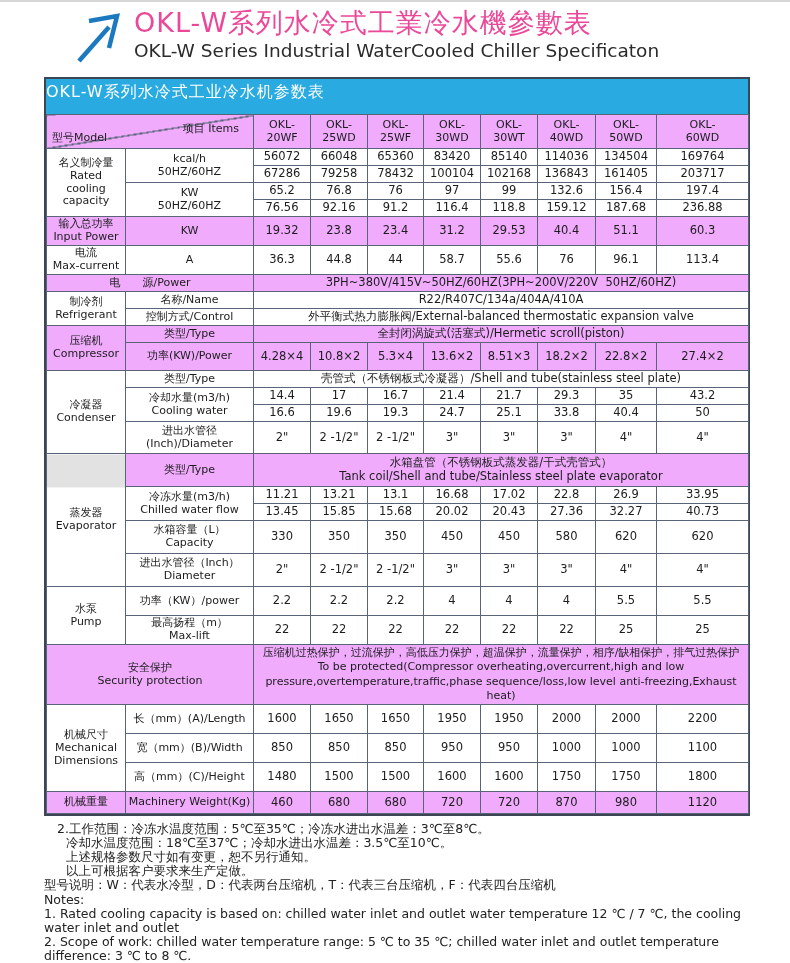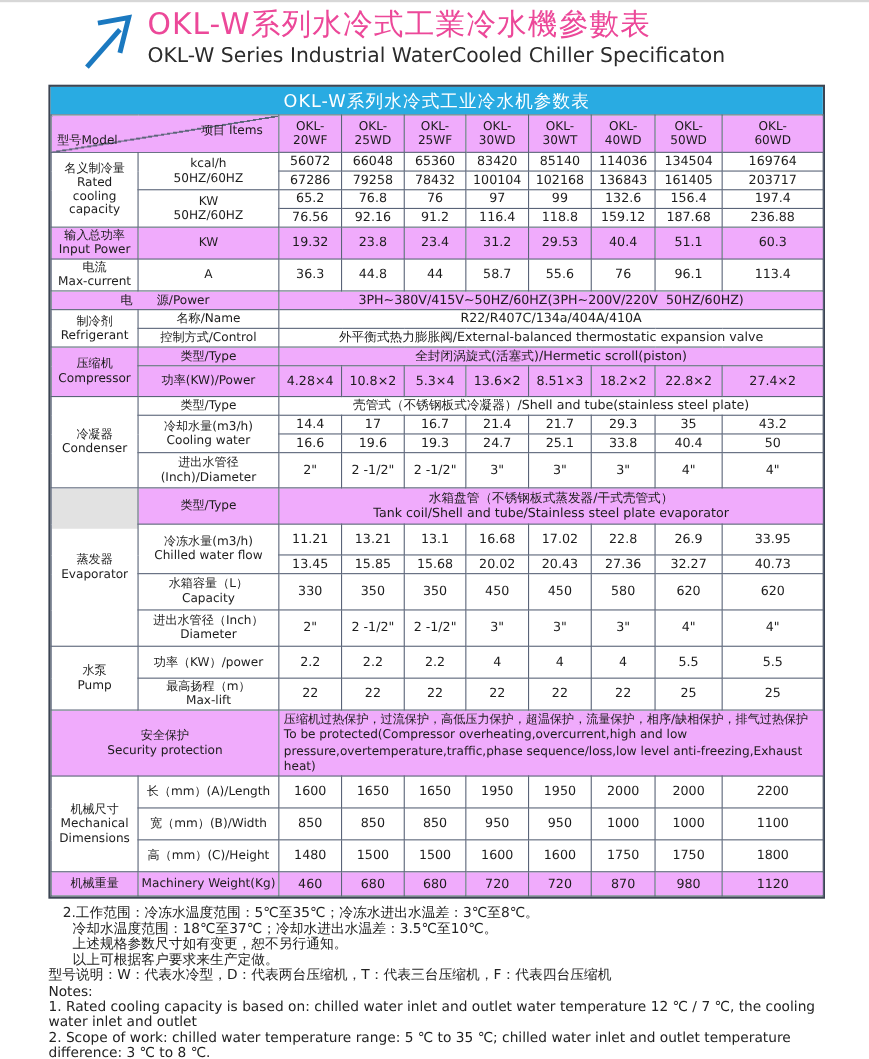--- a/index.html
+++ b/index.html
@@ -12,32 +12,32 @@
 
   
   .hdr{display:flex;align-items:flex-start;margin:6px 0 0 72px;}
   .hdr .arrow{width:52px;height:54px;margin-top:2px;flex:0 0 auto;}
   .titles{margin-left:10px;}
   .title-cn{font-size:27px;letter-spacing:1px;color:#ec4899;line-height:30px;}
   .title-en{font-size:18.5px;color:#2b2b2b;line-height:23px;margin-top:1px;}
 
   
   .tableWrap{width:702px;margin:13px 0 0 44px;border:2px solid #3c4553;box-sizing:content-box;}
-  .tbar{background:#29abe2;color:#ffffff;text-align:center;font-size:16px;
-        height:25px;line-height:25px;letter-spacing:1px;}
+  .tbar{background:#29abe2;color:#ffffff;font-size:16px;
+        height:35px;line-height:25px;letter-spacing:1px;}
   table{border-collapse:collapse;table-layout:fixed;width:702px;}
   td{
     border:1px solid #5a6478;text-align:center;vertical-align:middle;
     font-size:11px;line-height:1.18;padding:0 2px;white-space:pre-line;
     color:#1c1c1c;overflow:hidden;
   }
   tr.gray td{background-color:#f0abfc;}
   td.val{font-size:11.5px;}
   td.wide{font-size:11.5px;}
-  td.left{text-align:left;padding:1px 4px;font-size:11px;line-height:1.3;}
+  td.left{text-align:center;padding:1px 4px;font-size:11px;line-height:1.3;}
   td.evapLab{background:linear-gradient(#e2e2e2 0 25%,#ffffff 25%) !important;}
   td.corner{
     position:relative;
     background-image:linear-gradient(to bottom right,
       transparent calc(50% - 0.7px), #5a6478 calc(50% - 0.7px),
       #5a6478 calc(50% + 0.7px), transparent calc(50% + 0.7px));
   }
   td.corner .cModel{position:absolute;left:5px;bottom:3px;font-size:11px;}
   td.corner .cItems{position:absolute;right:14px;top:8px;font-size:11px;}
 
@@ -245,21 +245,21 @@
             <td class="val">4"</td>
             <td class="val">4"</td>
           </tr>
           <tr class="gray" style="height: 33px;">
             <td rowspan="5" class="lab evapLab">蒸发器
 Evaporator</td>
             <td class="lab">类型/Type</td>
             <td colspan="8" class="wide">水箱盘管（不锈钢板式蒸发器/干式壳管式）
 Tank coil/Shell and tube/Stainless steel plate evaporator</td>
           </tr>
-          <tr style="height: 28px;">
+          <tr style="height: 17px;">
             <td rowspan="2" class="lab">冷冻水量(m3/h)
 Chilled water flow</td>
             <td class="val">11.21</td>
             <td class="val">13.21</td>
             <td class="val">13.1</td>
             <td class="val">16.68</td>
             <td class="val">17.02</td>
             <td class="val">22.8</td>
             <td class="val">26.9</td>
             <td class="val">33.95</td>

